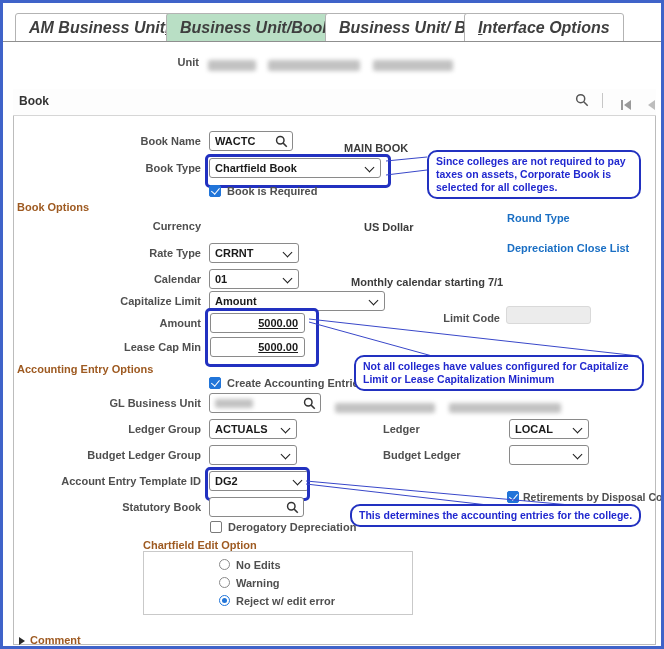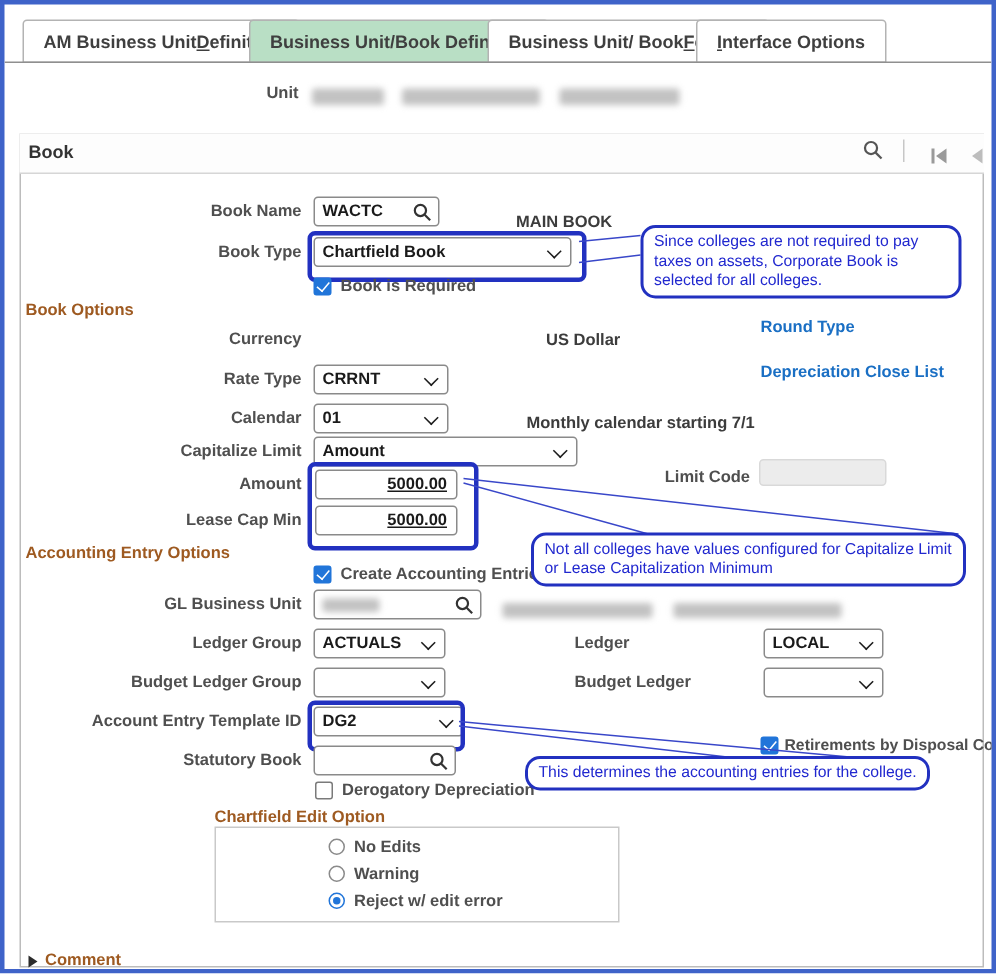--- a/index.html
+++ b/index.html
@@ -27,26 +27,26 @@
   .cb.on::after{content:"";position:absolute;left:3px;top:0px;width:3.5px;height:7px;border:solid #fff;
        border-width:0 1.8px 1.8px 0;transform:rotate(40deg);}
   .cblbl{position:absolute;font-size:11px;font-weight:bold;color:#4f4f4f;white-space:nowrap;}
   .radio{position:absolute;width:11px;height:11px;box-sizing:border-box;border:1.5px solid #8a8a8a;
        border-radius:50%;background:#fff;cursor:pointer;}
   .radio.on{border-color:#2175d9;}
   .radio.on::after{content:"";position:absolute;left:1.5px;top:1.5px;width:5px;height:5px;border-radius:50%;
        background:#2175d9;}
   .hl{position:absolute;border:3px solid #2231c0;border-radius:5px;pointer-events:none;}
   .callout{position:absolute;border:2px solid #2231c0;border-radius:10px;background:#fff;color:#2128cf;
-       font-weight:normal;font-size:10.5px;line-height:13px;padding:3px 7px;box-sizing:border-box;}
+       font-weight:bold;font-size:10.5px;line-height:13px;padding:3px 7px;box-sizing:border-box;}
   .redact{display:inline-block;height:11px;border-radius:2px;background:#c2c2c2;filter:blur(2px);
        vertical-align:middle;}
   .tab{position:absolute;top:10px;height:29px;box-sizing:border-box;border:1px solid #b3b3b3;
        border-radius:3px 3px 0 0;background:#fff;display:flex;align-items:center;padding:0 13px;
-       font-size:12px;font-weight:bold;color:#3f3f3f;cursor:pointer;white-space:nowrap;}
+       font-size:16px;font-weight:bold;color:#3f3f3f;cursor:pointer;white-space:nowrap;font-style:italic;}
   .tab.active{background:#b9dfc5;}
   .key{text-decoration:underline;}
   .tabline{position:absolute;left:0;right:0;top:38px;height:1px;background:#8f8f8f;}
   .groupbox{position:absolute;left:10px;top:86px;right:5px;bottom:1px;border:1px solid #bcbcbc;}
   .bookhdr{position:absolute;left:10px;top:86px;right:5px;height:26px;border-bottom:1px solid #d6d6d6;
        background:#fdfdfd;}
   .booktitle{position:absolute;left:16px;top:91px;font-size:12px;font-weight:bold;color:#333;}
   .vdiv{position:absolute;width:1px;height:15px;background:#c7c7c7;}
   .tri-left{width:0;height:0;border-top:5px solid transparent;border-bottom:5px solid transparent;
        border-right:7px solid #9a9a9a;display:inline-block;}

